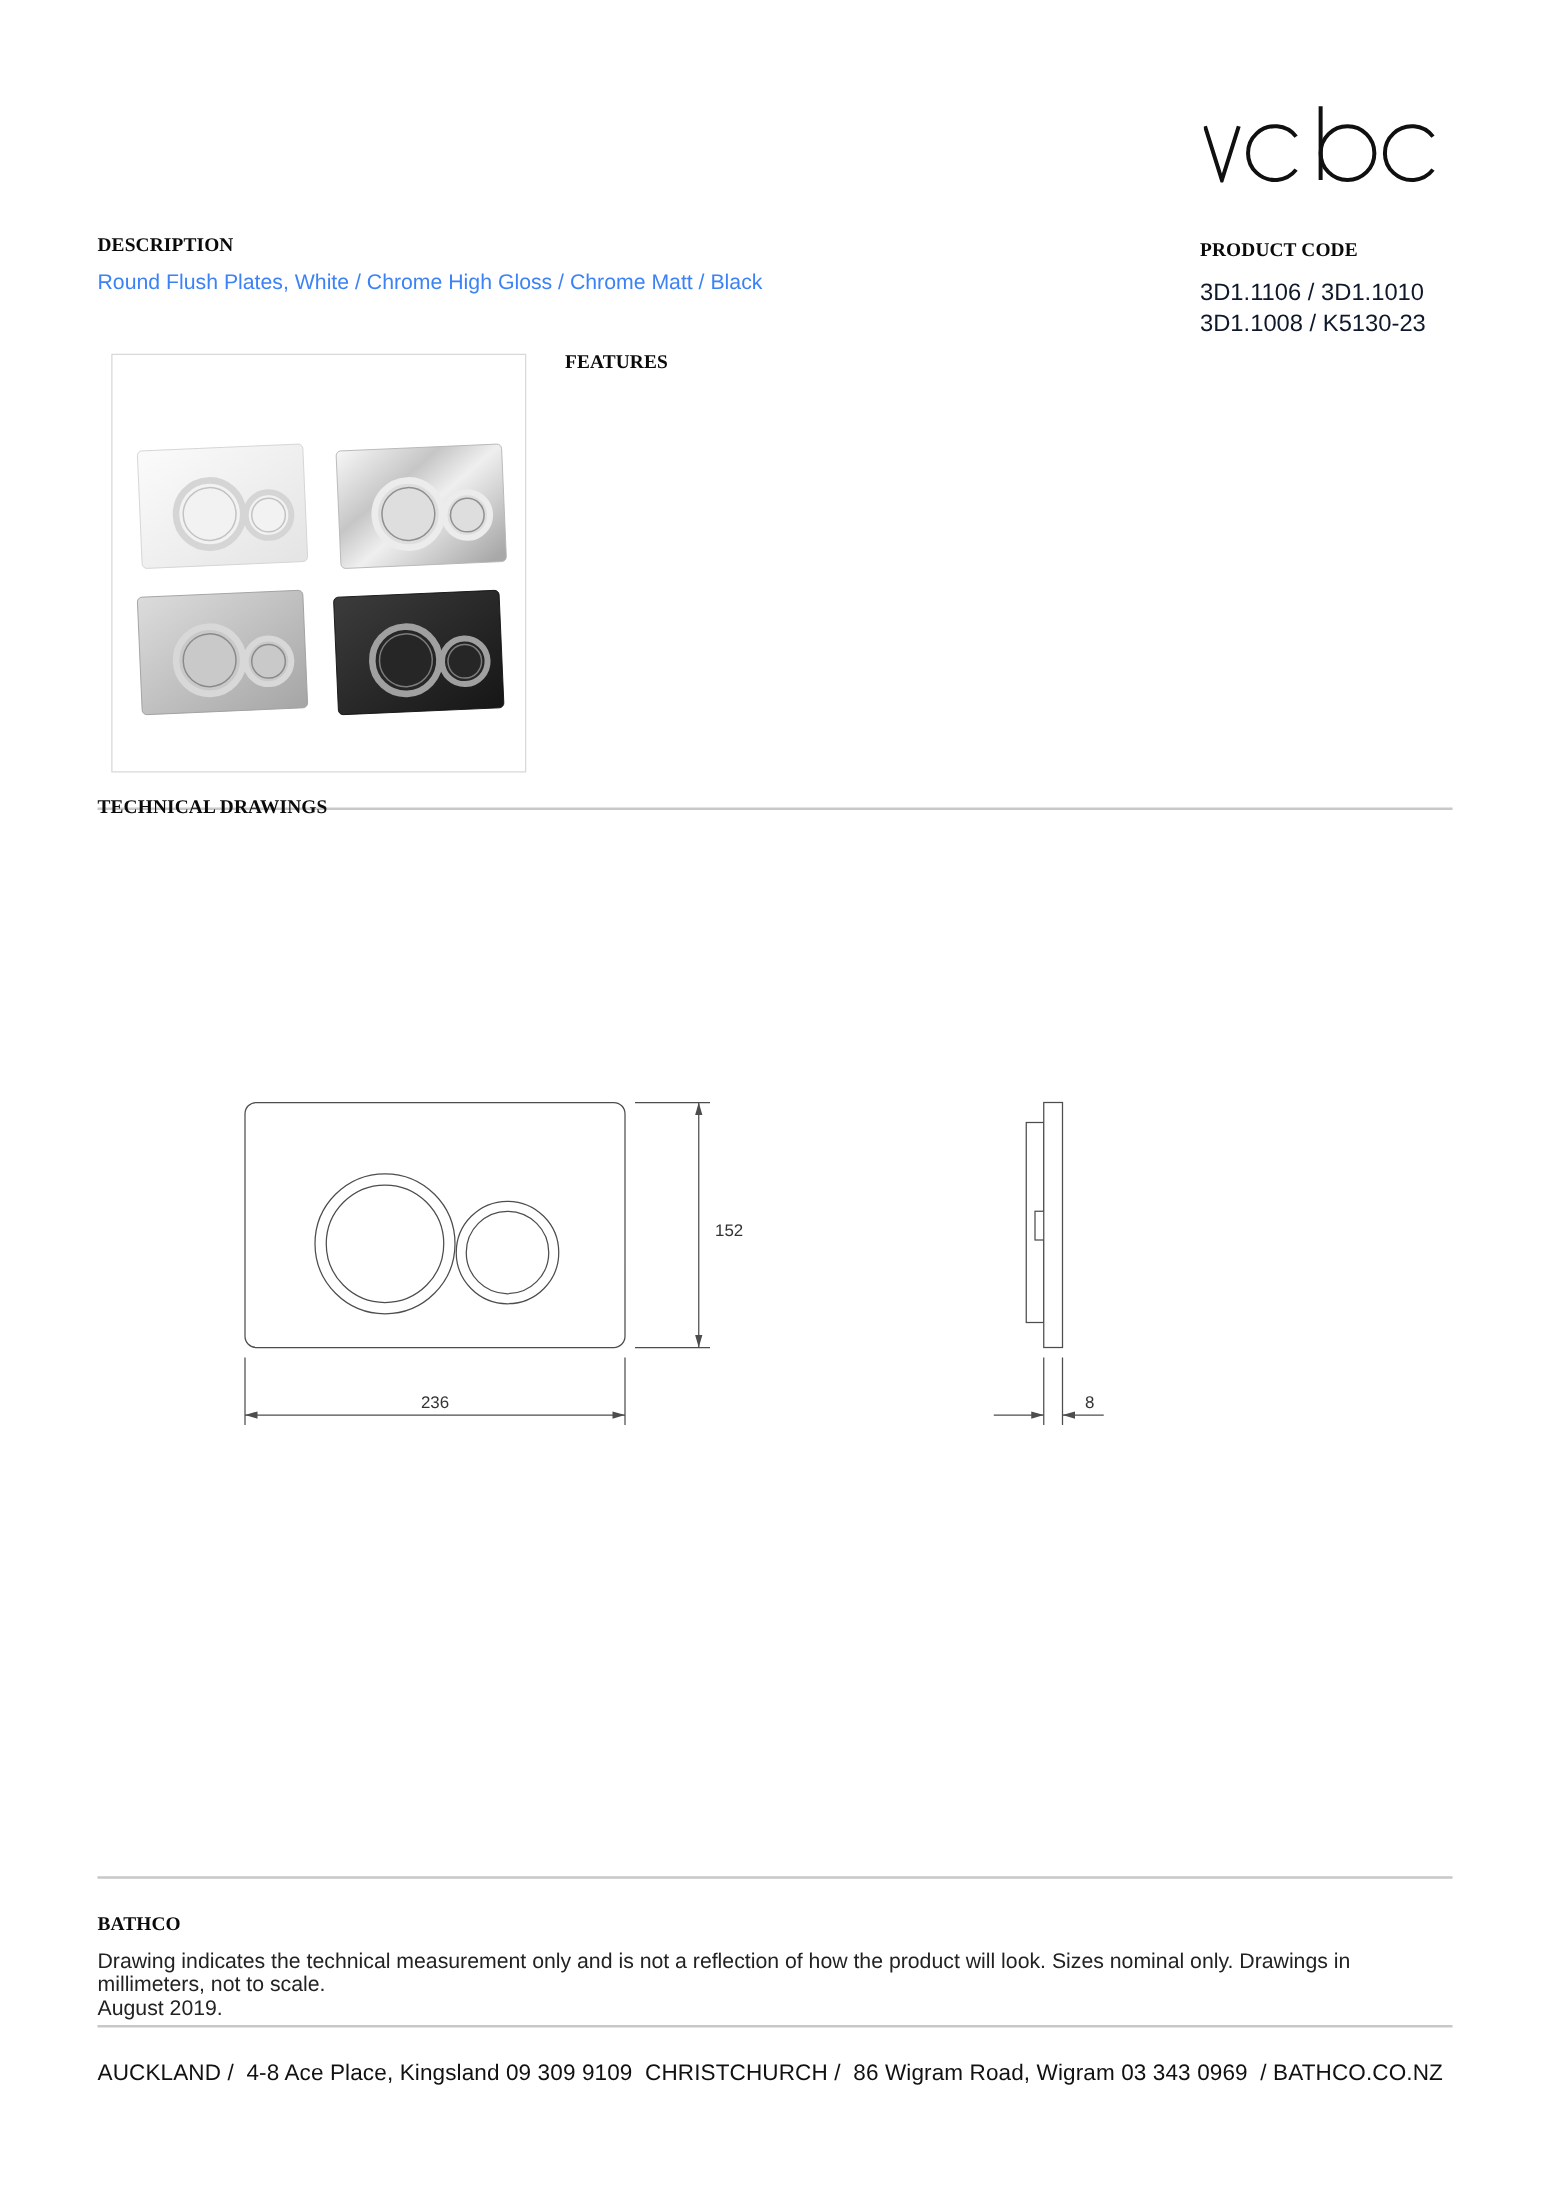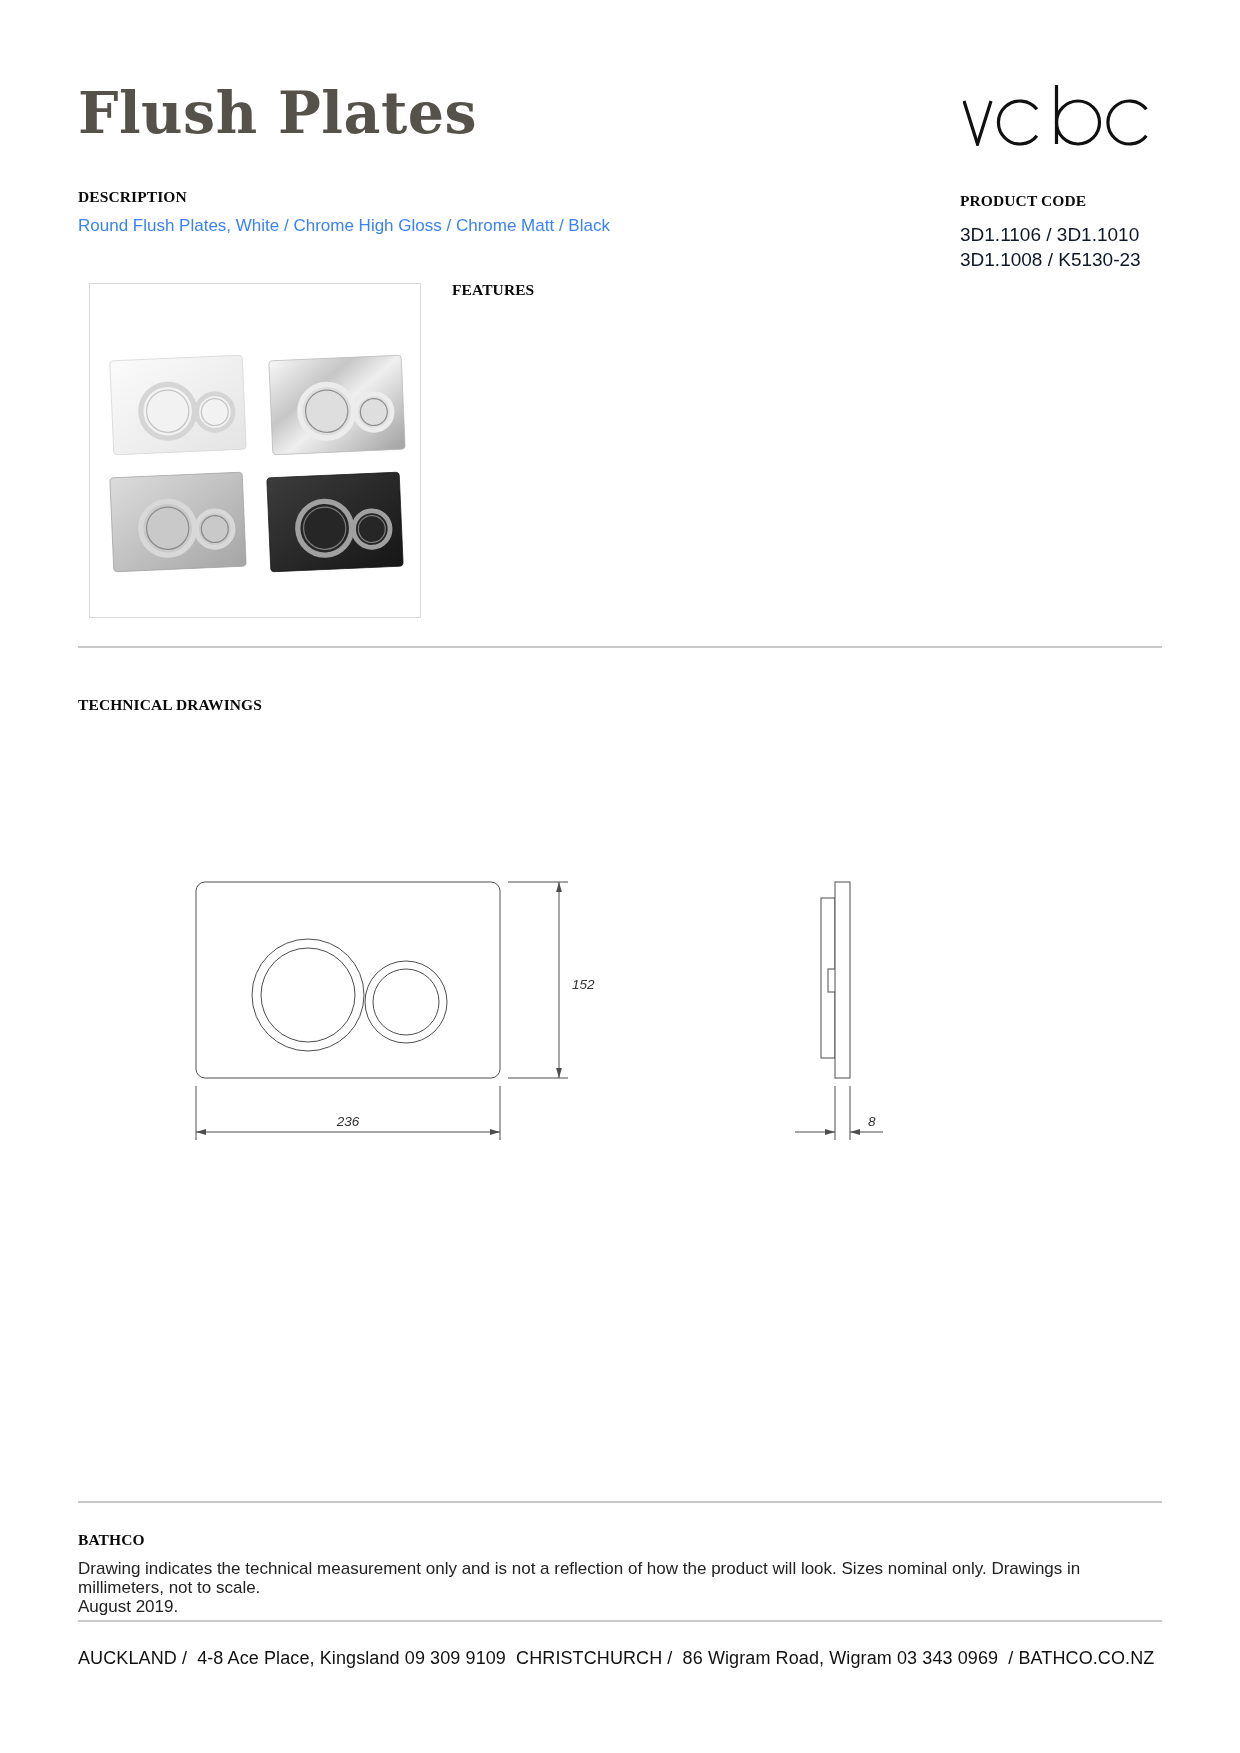--- a/index.html
+++ b/index.html
@@ -76,21 +76,21 @@
     color: #111;
   }
 
   .divider {
     left: 78px;
     width: 1084px;
     height: 2px;
     background: #c8c8c8;
   }
 
-  .tech-heading { left: 78px; top: 696px; }
+  .tech-heading { left: 78px; top: 637px; }
 
   .notes-heading { left: 78px; top: 1531px; }
   .notes-text {
     left: 78px; top: 1559px;
     width: 1084px;
     font-size: 17px;
     line-height: 19px;
     color: #222;
   }
 
@@ -111,21 +111,20 @@
     overflow: hidden;
     clip: rect(0 0 0 0);
     white-space: nowrap;
   }
 </style>
 </head>
 <body>
 
 <div class="page">
 
-  <h1 class="abs doc-title">Flush Plates</h1>
 
   <div class="abs" style="left:963px; top:84px; width:190px; height:62px;">
     <span class="sr-only">vcbc</span>
     <svg width="190" height="62" viewBox="0 0 190 62" fill="none" stroke="#101010" stroke-width="3.2" stroke-linecap="butt">
       <path d="M1,17 L14.5,60 L28,17" stroke-linejoin="miter"></path>
       <path d="M73.9,25.3 A21.5,21.5 0 1 0 73.9,51.7"></path>
       <line x1="93.5" y1="1" x2="93.5" y2="60"></line>
       <circle cx="115" cy="38.5" r="21.5"></circle>
       <path d="M183.4,25.3 A21.5,21.5 0 1 0 183.4,51.7"></path>
     </svg>
@@ -206,21 +205,21 @@
       </svg>
     </div>
   </div>
 
   <div class="abs sec-heading features-heading">FEATURES</div>
 
   <div class="abs divider" style="top:646px;"></div>
 
   <div class="abs sec-heading tech-heading">TECHNICAL DRAWINGS</div>
 
-  <div class="abs" style="left:150px; top:850px; width:800px; height:310px;font-style:italic;">
+  <div class="abs" style="left:150px; top:850px; width:800px; height:310px;">
     <svg width="800" height="310" viewBox="0 0 800 310">
       <g fill="none" stroke="#4d4d4d" stroke-width="1">
 
         <rect x="46" y="32" width="304" height="196" rx="9"></rect>
         <circle cx="158" cy="145" r="56"></circle>
         <circle cx="158" cy="145" r="47"></circle>
         <circle cx="256" cy="152" r="41"></circle>
         <circle cx="256" cy="152" r="33"></circle>
 
         <line x1="358" y1="32" x2="418" y2="32"></line>

